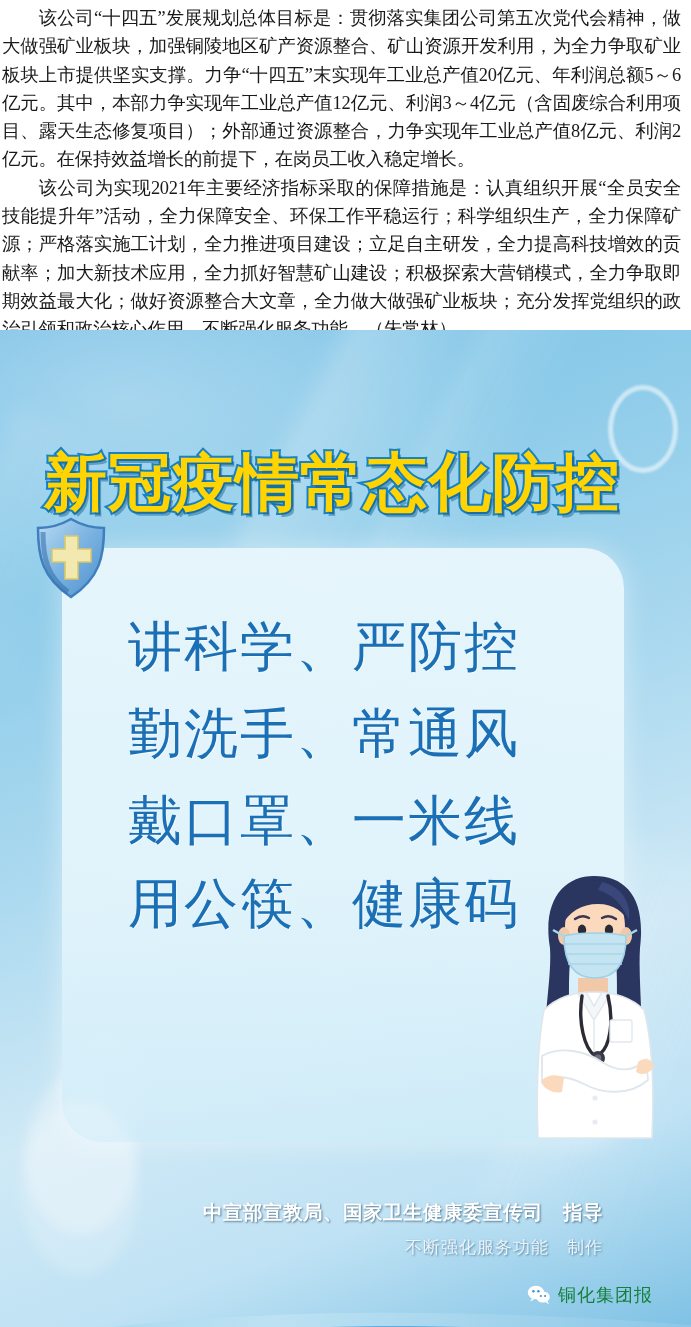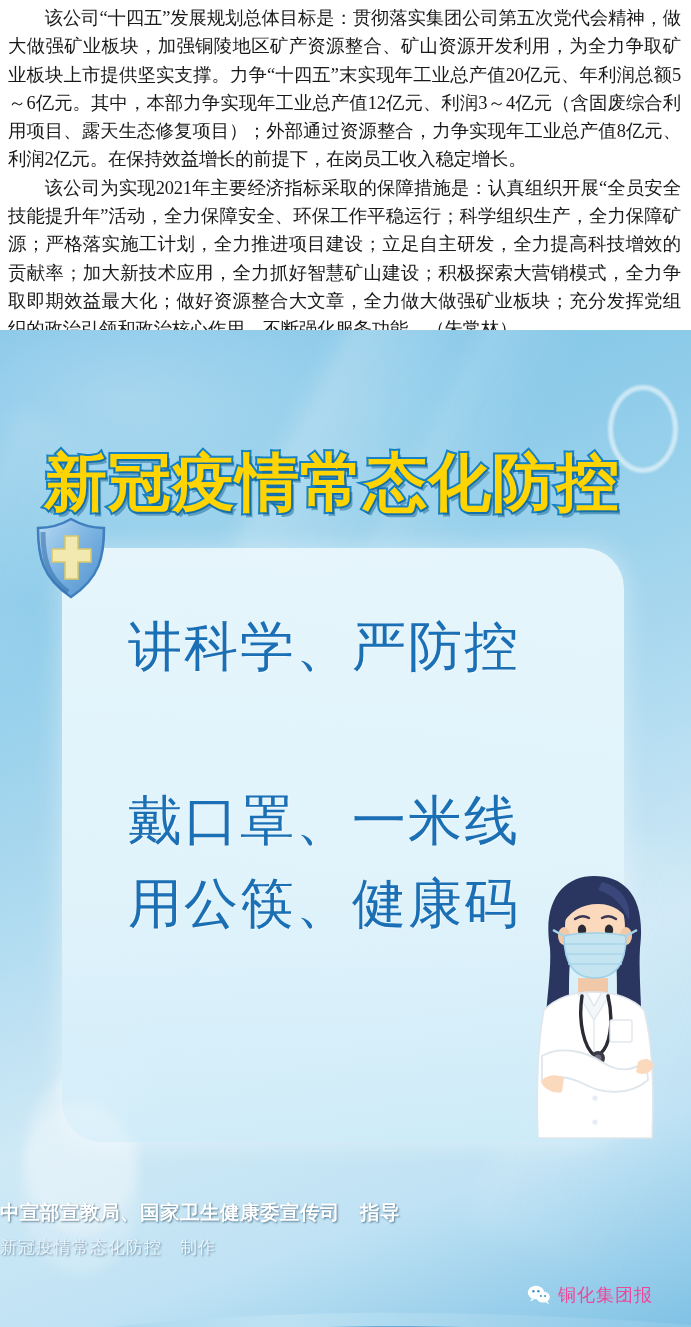--- a/index.html
+++ b/index.html
@@ -5,21 +5,21 @@
   html,body{margin:0;padding:0;background:#ffffff;}
   body{
     width:691px;height:1327px;overflow:hidden;position:relative;
     font-family:"Liberation Serif","DejaVu Serif",serif;
   }
 
   
   #article{
     position:absolute;left:0;top:0;width:691px;height:330px;
     background:#ffffff;
-    padding:4px 10px 0 8px;
+    padding:4px 10px 0 2px;
     box-sizing:border-box;
   }
   .para{
     margin:0 0 0 0;
     font-size:18.4px;
     line-height:28.3px;
     color:#191919;
     text-align:justify;
     text-justify:inter-ideograph;
     text-indent:2em;
@@ -89,38 +89,38 @@
   .l2{top:462px;}
   .l3{top:545px;}
 
   
   #doctor{position:absolute;left:498px;top:540px;width:190px;height:285px;}
 
   
   #wave{position:absolute;left:0;bottom:0;width:691px;height:215px;overflow:hidden;}
 
   .credit{
-    position:absolute;width:603px;text-align:left;
+    position:absolute;width:603px;text-align:right;
     font-family:"DejaVu Sans","Liberation Sans",sans-serif;
     color:#ffffff;white-space:nowrap;
   }
   #credit-1{top:1199px;left:0;font-size:19.5px;font-weight:700;letter-spacing:.5px;
     text-shadow:1px 1px 2px rgba(0,40,70,.55);}
   #credit-2{top:1236px;left:0;font-size:17px;font-weight:400;letter-spacing:1px;
     font-family:"Liberation Serif","DejaVu Serif",serif;
     color:#eaf4fb;text-shadow:1px 1px 2px rgba(0,40,70,.45);}
 
   
   #watermark{
     position:absolute;left:527px;top:1282px;height:26px;
     display:flex;align-items:center;gap:7px;
   }
   #watermark .wm-text{
     font-family:Liberation Mono, monospace;
-    font-size:18px;color:#ec4899;letter-spacing:1px;white-space:nowrap;
+    font-size:18px;color:#15803d;letter-spacing:1px;white-space:nowrap;
   }
 </style>
 </head>
 <body>
 
 <div id="article">
   <p class="para">该公司“十四五”发展规划总体目标是：贯彻落实集团公司第五次党代会精神，做大做强矿业板块，加强铜陵地区矿产资源整合、矿山资源开发利用，为全力争取矿业板块上市提供坚实支撑。力争“十四五”末实现年工业总产值20亿元、年利润总额5～6亿元。其中，本部力争实现年工业总产值12亿元、利润3～4亿元（含固废综合利用项目、露天生态修复项目）；外部通过资源整合，力争实现年工业总产值8亿元、利润2亿元。在保持效益增长的前提下，在岗员工收入稳定增长。</p>
   <p class="para">该公司为实现2021年主要经济指标采取的保障措施是：认真组织开展“全员安全技能提升年”活动，全力保障安全、环保工作平稳运行；科学组织生产，全力保障矿源；严格落实施工计划，全力推进项目建设；立足自主研发，全力提高科技增效的贡献率；加大新技术应用，全力抓好智慧矿山建设；积极探索大营销模式，全力争取即期效益最大化；做好资源整合大文章，全力做大做强矿业板块；充分发挥党组织的政治引领和政治核心作用，不断强化服务功能。（朱常林）</p>
 </div>
 
@@ -145,20 +145,21 @@
         <stop offset="45%" stop-color="#7fb6e3"></stop>
         <stop offset="100%" stop-color="#4d8fcc"></stop>
       </linearGradient>
     </defs>
     <path d="M39 3 C27 10, 14 12, 6 12 C6 40, 10 62, 39 81 C68 62, 72 40, 72 12 C64 12, 51 10, 39 3 Z" fill="url(#shg)" stroke="#3f7fbd" stroke-width="2.5"></path>
     <path d="M11 16 C11 42, 15 60, 36 76" fill="none" stroke="#2f6ca8" stroke-width="5" opacity=".55"></path>
     <path d="M33 20 h13 v13 h13 v13 h-13 v17 h-13 v-17 h-13 v-13 h13 z" fill="#f2e9b0" stroke="#d9c96a" stroke-width="1.6"></path>
   </svg>
 
   <div class="slogan l0">讲科学、严防控</div>
+  <div class="slogan l1">勤洗手、常通风</div>
   <div class="slogan l2">戴口罩、一米线</div>
   <div class="slogan l3">用公筷、健康码</div>
 
   <svg id="doctor" viewBox="0 0 190 285">
 
     <path d="M52 78 C44 30, 66 6, 96 6 C128 6, 148 28, 142 78
              C140 110, 146 150, 142 185 C132 190, 122 186, 120 172
              C118 140, 120 110, 118 92 L72 92 C70 112, 72 142, 70 174
              C68 188, 56 192, 48 186 C44 150, 54 110, 52 78 Z" fill="#2a3560"></path>
 
@@ -224,21 +225,21 @@
     </defs>
     <path d="M0 48 C160 20, 380 6, 691 30 L691 215 L0 215 Z" fill="url(#wg2)" opacity=".85"></path>
     <path d="M0 62 C170 32, 400 20, 691 44 L691 215 L0 215 Z" fill="url(#wg)"></path>
     <path d="M0 92 C180 62, 420 52, 691 76 L691 215 L0 215 Z" fill="#3a93ce" opacity=".75"></path>
   </svg>
 
   <div class="blob" style="left:20px;top:770px;width:120px;height:175px;background:rgba(255,255,255,.20);"></div>
 </div>
 
 <div class="credit" id="credit-1">中宣部宣教局、国家卫生健康委宣传司　指导</div>
-<div class="credit" id="credit-2">新冠疫情常态化防控　制作</div>
+<div class="credit" id="credit-2">不断强化服务功能　制作</div>
 
 <div id="watermark">
   <svg width="24" height="20" viewBox="0 0 24 20">
     <ellipse cx="9" cy="7.5" rx="8.2" ry="6.8" fill="#ffffff"></ellipse>
     <path d="M5 13 L3.2 16.6 L7 14.6 Z" fill="#ffffff"></path>
     <circle cx="6.4" cy="6.2" r="1.25" fill="#3a93ce"></circle>
     <circle cx="11.4" cy="6.2" r="1.25" fill="#3a93ce"></circle>
     <ellipse cx="16" cy="12" rx="6.8" ry="5.6" fill="#ffffff"></ellipse>
     <path d="M20.4 16.2 L22.2 19.2 L18.8 17.6 Z" fill="#ffffff"></path>
     <circle cx="13.9" cy="11" r="1.05" fill="#3a93ce"></circle>

